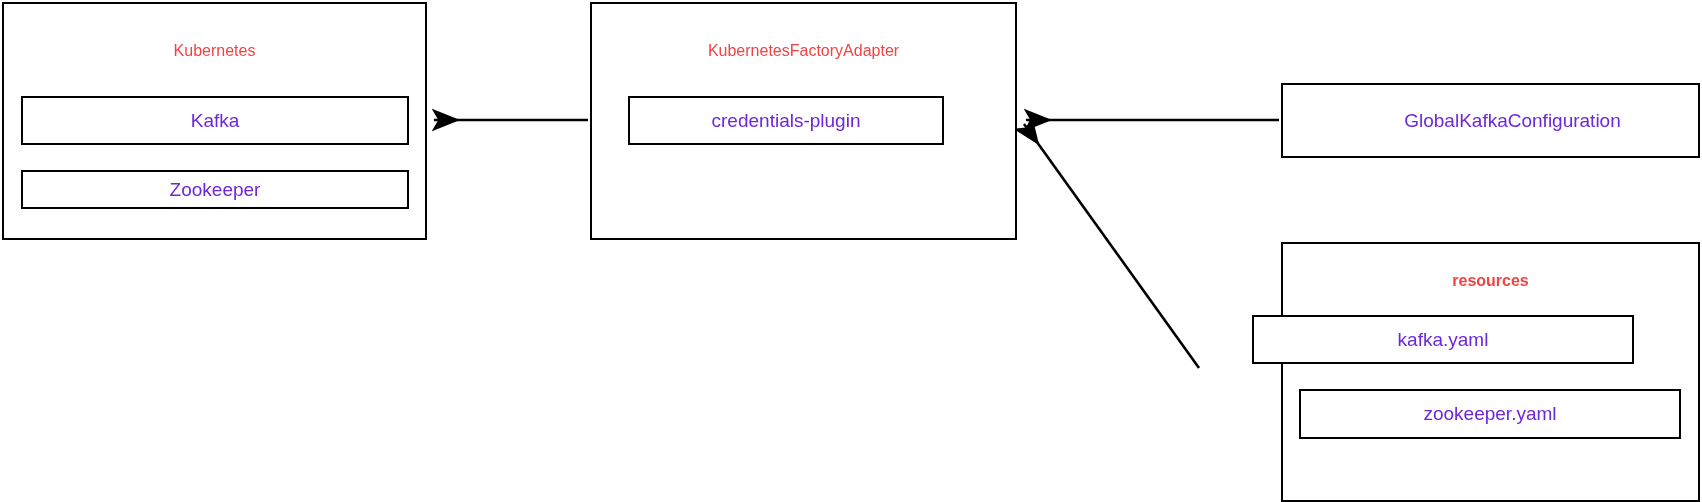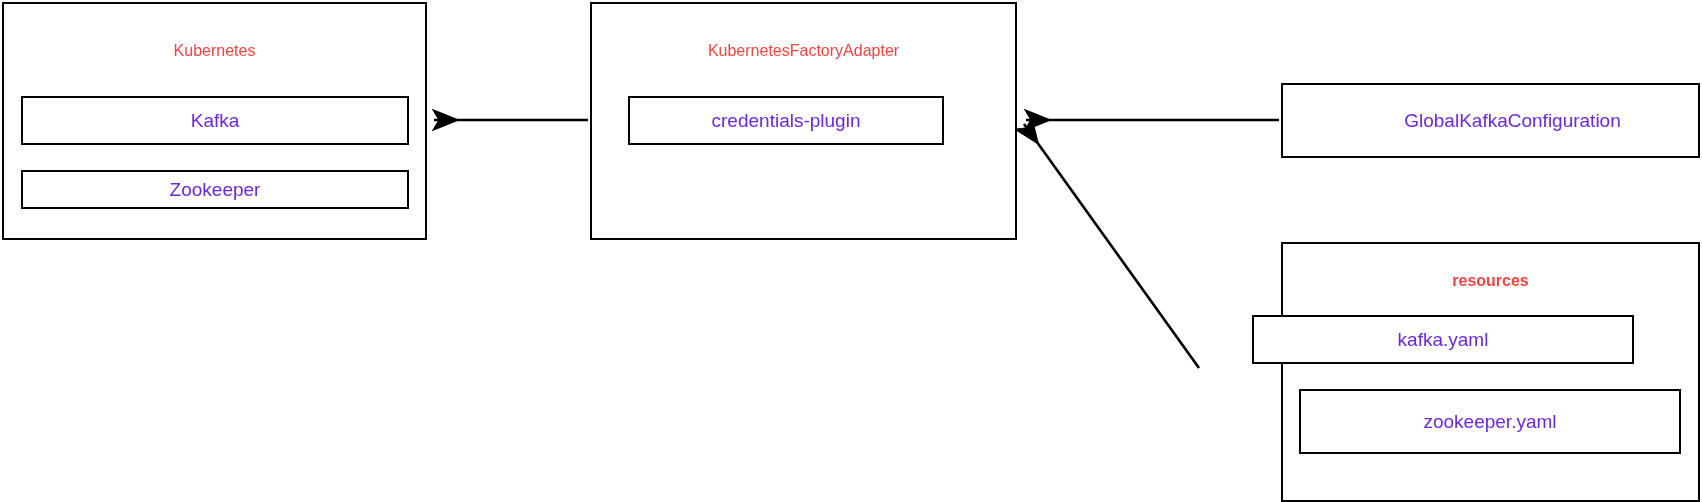--- a/index.html
+++ b/index.html
@@ -105,17 +105,17 @@
   <div class="box leaf-box single-box" style="left:1281px; top:83px; width:419px; height:75px;">
     <span class="leaf-label">GlobalKafkaConfiguration</span>
   </div>
 
   <div class="box group-box" style="left:1281px; top:242px; width:419px; height:260px;">
     <div class="group-title" style="top:26px;font-weight:bold;">resources</div>
   </div>
   <div class="box leaf-box" style="left:1252px; top:315px; width:382px; height:49px;">
     <span class="leaf-label">kafka.yaml</span>
   </div>
-  <div class="box leaf-box" style="left:1299px; top:389px; width:382px; height:65px;">
+  <div class="box leaf-box" style="left:1299px; top:389px; width:382px; height:50px;">
     <span class="leaf-label">zookeeper.yaml</span>
   </div>
 
 </div>
 
 </body></html>

